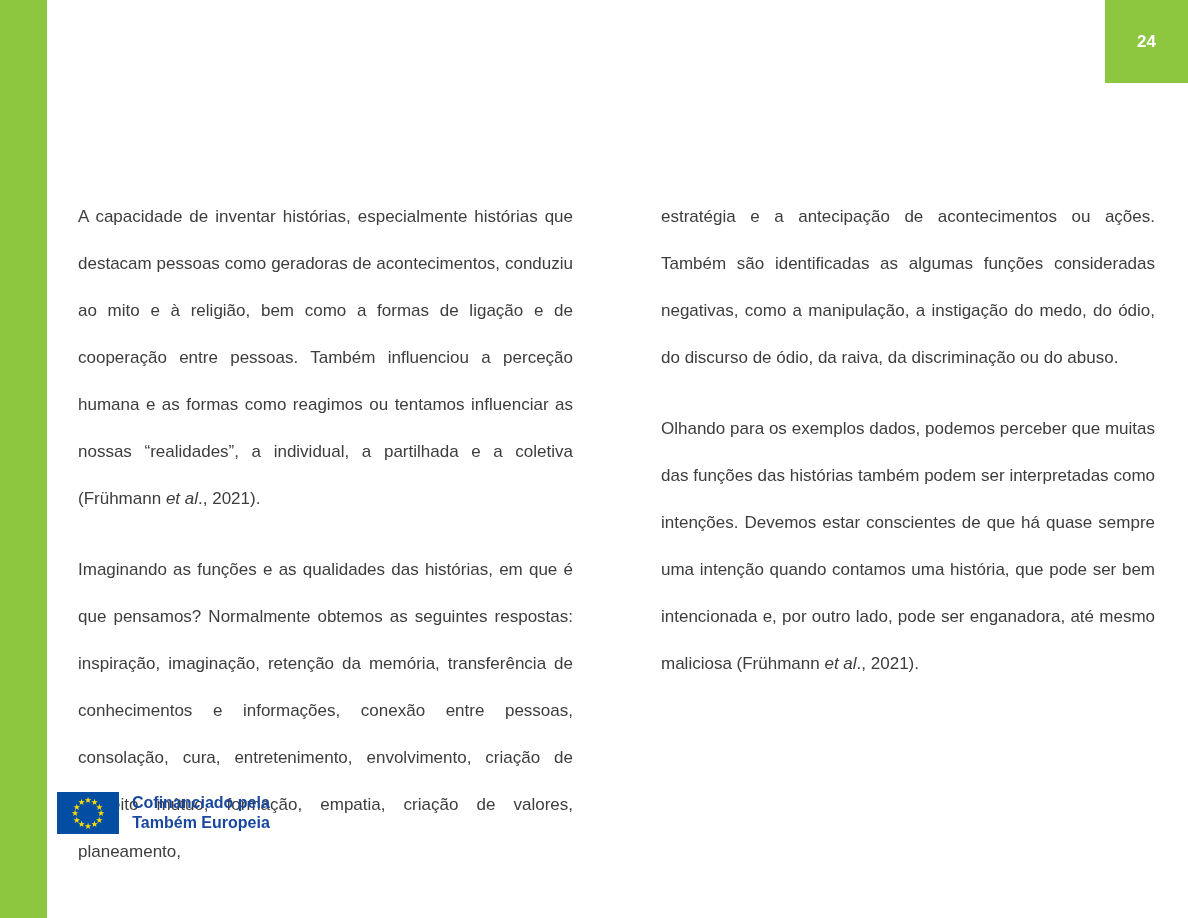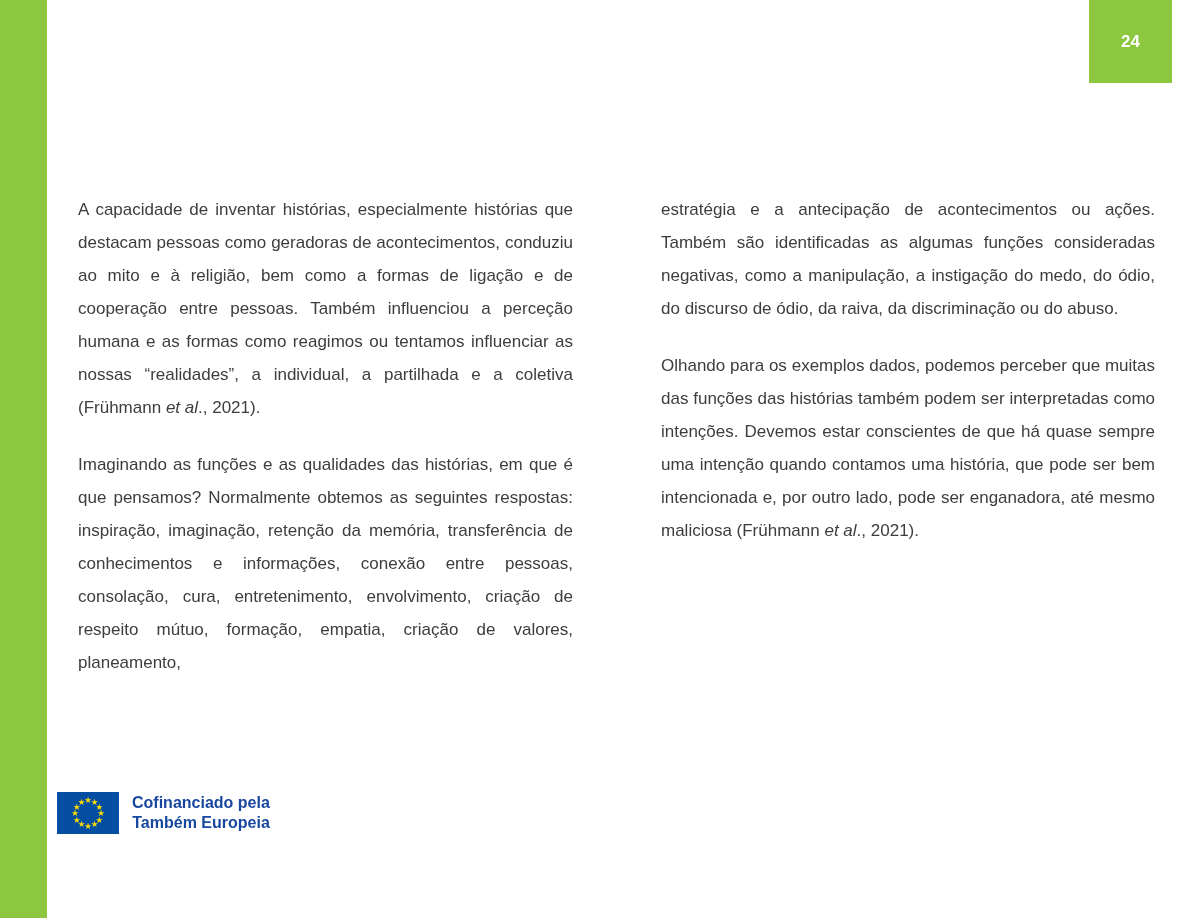--- a/index.html
+++ b/index.html
@@ -12,21 +12,21 @@
     overflow: hidden;
   }
   .side-strip {
     position: absolute;
     left: 0; top: 0;
     width: 47px; height: 918px;
     background: var(--accent-green, #8DC63F);
   }
   .page-badge {
     position: absolute;
-    top: 0; right: 16px;
+    top: 0; right: 0;
     width: 83px; height: 83px;
     background: var(--accent-green, #8DC63F);
     color: #ffffff;
     font-size: 17px;
     font-weight: bold;
     display: flex;
     align-items: center;
     justify-content: center;
   }
   .columns {
@@ -35,21 +35,21 @@
     left: 78px;
     width: 1077px;
     display: flex;
     gap: 88px;
   }
   .col { width: 495px; }
   .col.col-right { width: 494px; }
   .col p {
     margin: 0 0 24px 0;
     font-size: 17px;
-    line-height: 33px;
+    line-height: 47px;
     text-align: justify;
     color: var(--body-text, #3D3D3D);
   }
   .col p.justify-last { text-align-last: justify; }
   .citation-italic { font-style: italic; }
   .eu-logo {
     position: absolute;
     left: 57px;
     top: 792px;
     display: flex;

